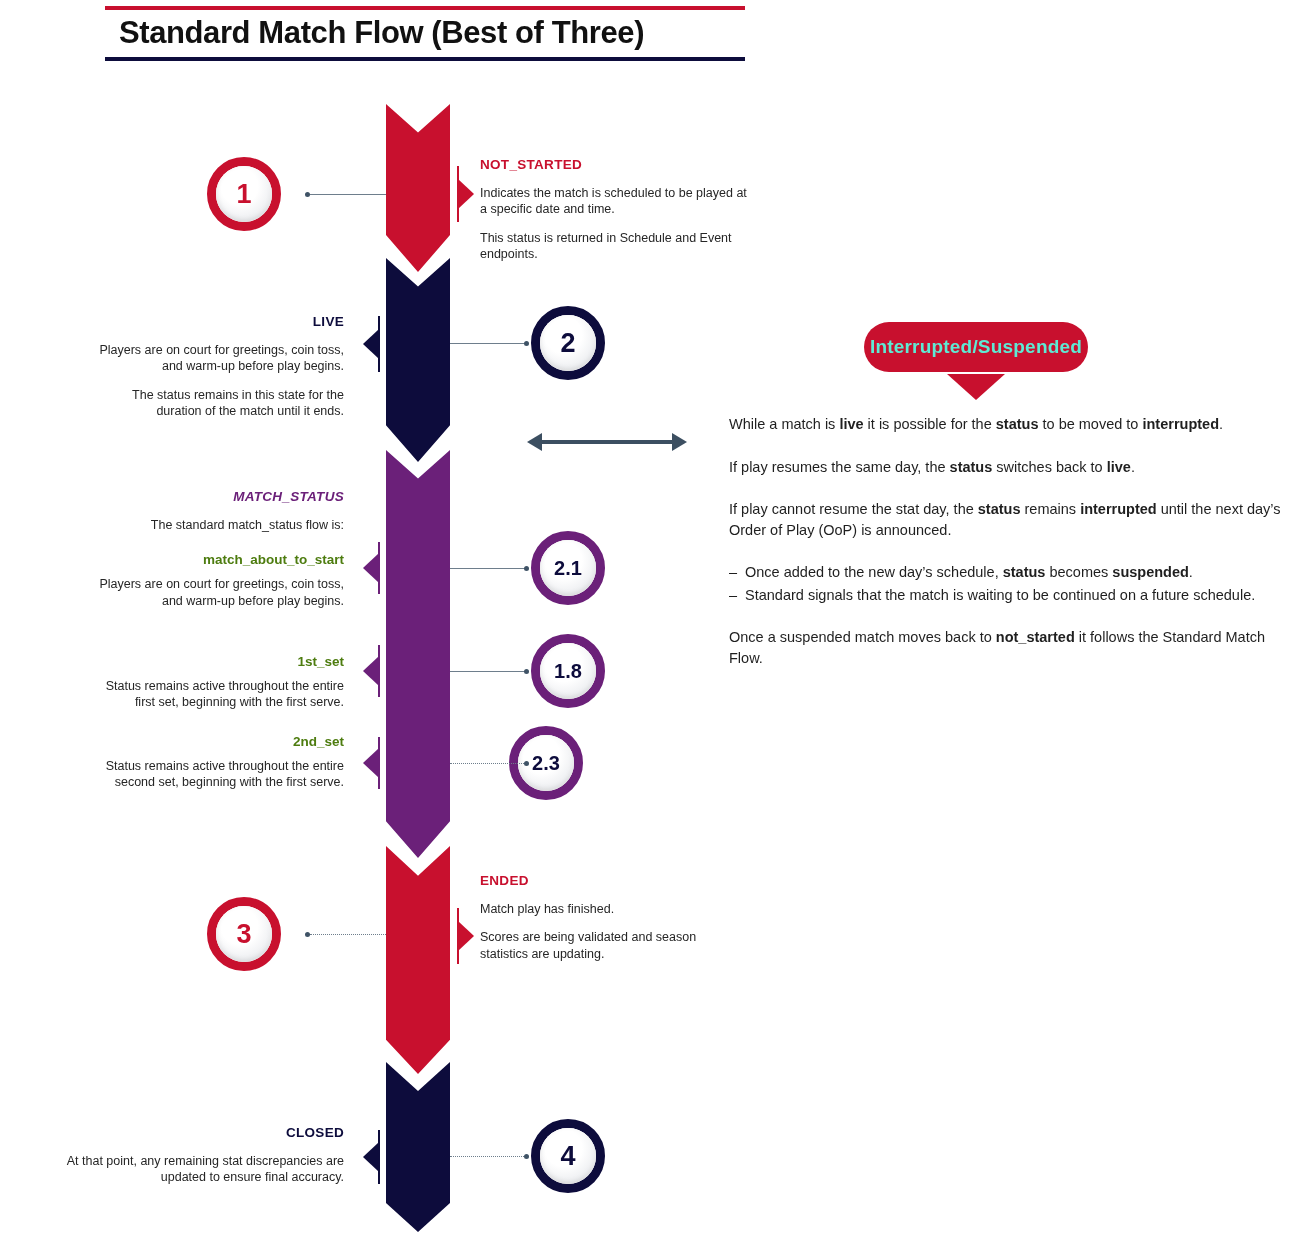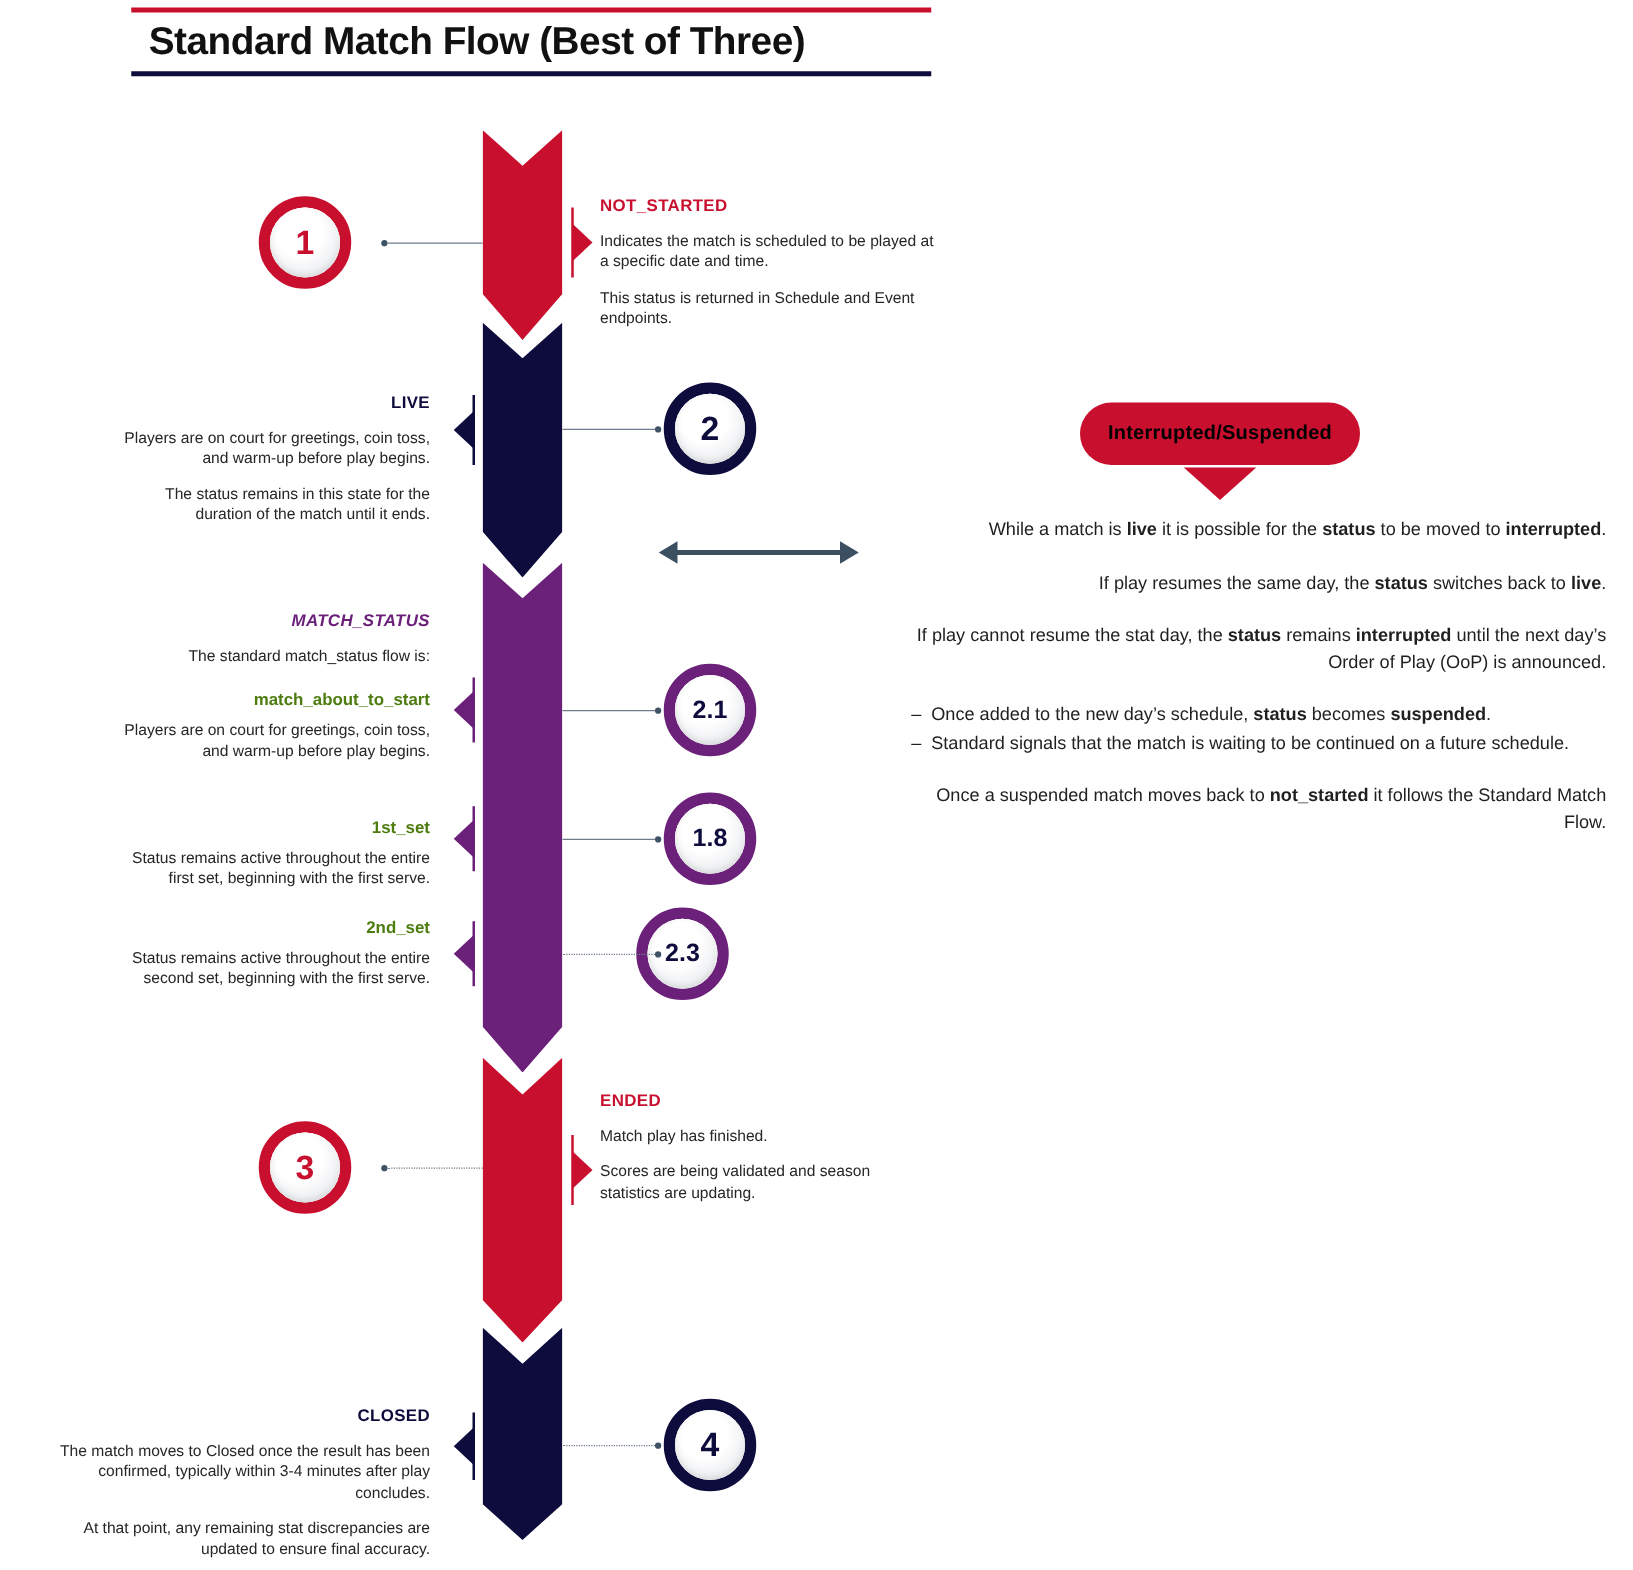--- a/index.html
+++ b/index.html
@@ -86,31 +86,31 @@
     border-top:9px solid transparent;border-bottom:9px solid transparent;}
   .dbl-arrow .headL{left:0;border-right:15px solid #3c4f61;}
   .dbl-arrow .headR{right:0;border-left:15px solid #3c4f61;}
 
   
   .bubble{
     position:absolute;left:864px;top:322px;width:224px;height:50px;
     background:#c8102e;border-radius:25px;
     display:flex;align-items:center;justify-content:center;
   }
-  .bubble span{color:#000000;font-size:16px;font-weight:bold;letter-spacing:0.2px;}
+  .bubble span{color:#5eead4;font-size:19px;font-weight:bold;letter-spacing:0.2px;}
   .bubble-tail{
     position:absolute;left:947px;top:374px;width:0;height:0;
     border-left:29px solid transparent;border-right:29px solid transparent;
     border-top:26px solid #c8102e;
   }
 
   
   .rpanel{position:absolute;left:729px;top:414px;width:556px;
     font-size:14.5px;line-height:1.42;color:#1f1f1f;}
-  .rpanel p{margin:0 0 22px 0;text-align:right;}
+  .rpanel p{margin:0 0 22px 0;}
   .rpanel .bullets{margin:0 0 22px 0;padding:0;list-style:none;}
   .rpanel .bullets li{position:relative;padding-left:16px;margin-bottom:2px;}
   .rpanel .bullets li:before{content:"–";position:absolute;left:0;top:0;}
   b{font-weight:bold;}
 </style>
 </head>
 <body>
 
 <div class="canvas">
 
@@ -233,21 +233,20 @@
     </div>
   </div>
   <div class="conn dotted" style="left:450px;top:1156px;width:76px;"></div>
   <div class="conn-dot" style="left:524px;top:1154px;"></div>
 
   <div class="ptr-bar" style="left:378px;top:1130px;height:54px;background:#0d0c3c;"></div>
   <div class="ptr ptr-left" style="left:363px;top:1142px;border-right:16px solid #0d0c3c;"></div>
 
   <div class="tblock ta-right" style="left:40px;top:1124px;width:304px;">
     <div class="head h-navy">CLOSED</div>
-    <p>The match moves to Closed once the result has been confirmed, typically within 3-4 minutes after play concludes.</p>
     <p>At that point, any remaining stat discrepancies are updated to ensure final accuracy.</p>
   </div>
 
   <div class="bubble">
     <span>Interrupted/Suspended</span>
   </div>
   <div class="bubble-tail"></div>
 
   <div class="rpanel">
     <p>

